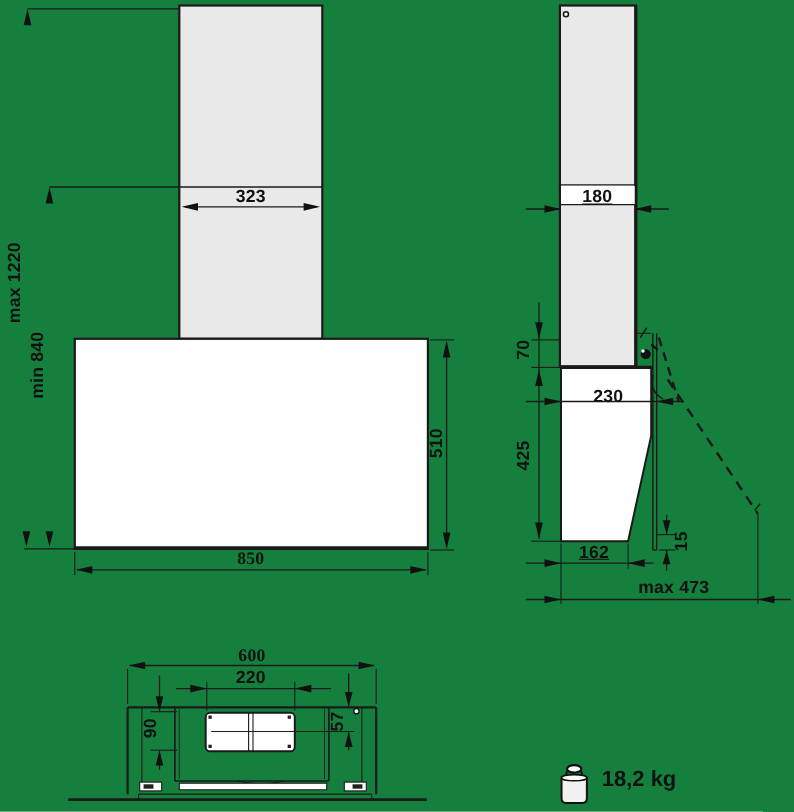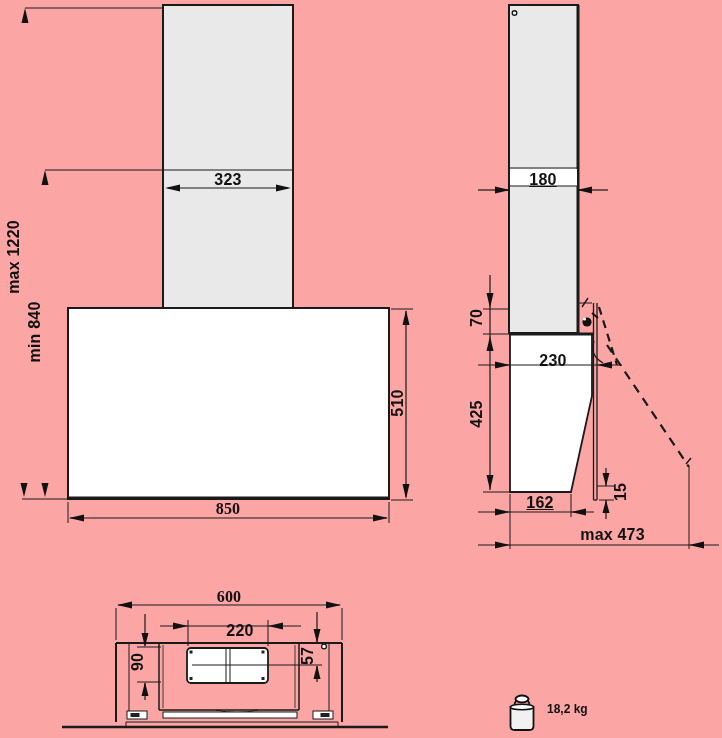--- a/index.html
+++ b/index.html
@@ -1,21 +1,21 @@
 <!DOCTYPE html>
 <html><head>
 <meta charset="utf-8">
 <style>
   html,body{margin:0;padding:0;background:#fff;}
-  #stage{position:relative;width:722px;height:738px;background:#fca5a5;overflow:hidden;
+  #stage{position:relative;width:722px;height:738px;background:#15803d;overflow:hidden;
          font-family:"Liberation Sans",sans-serif;}
   .dim{position:absolute;transform:translate(-50%,-50%);font-weight:bold;font-size:16px;
        color:#111;white-space:nowrap;letter-spacing:.2px;line-height:1;}
   .dim.rot{transform:translate(-50%,-50%) rotate(-90deg);}
-  .wt{position:absolute;transform:translate(0,-50%);font-weight:bold;font-size:12px;color:#111;
+  .wt{position:absolute;transform:translate(0,-50%);font-weight:bold;font-size:20px;color:#111;
       white-space:nowrap;}
   svg{position:absolute;left:0;top:0;}
 </style>
 </head>
 <body>
 
 <div id="stage">
 
 <svg width="722" height="738" viewBox="0 0 722 738">
 
@@ -196,19 +196,19 @@
 
 <div class="dim" style="left:543px;top:180px;text-decoration:underline;">180</div>
 <div class="dim rot" style="left:477px;top:318px;">70</div>
 <div class="dim" style="left:553px;top:361px;">230</div>
 <div class="dim rot" style="left:477px;top:414px;">425</div>
 <div class="dim" style="left:540px;top:503px;text-decoration:underline;">162</div>
 <div class="dim rot" style="left:621px;top:492px;">15</div>
 <div class="dim" style="left:597px;top:535px;padding-left:31px;">max 473</div>
 
 <div class="dim" style="left:229px;top:597px;font-family:Liberation Serif, serif;">600</div>
-<div class="dim" style="left:240px;top:617px;margin-top:14px;">220</div>
+<div class="dim" style="left:228px;top:617px;">220</div>
 <div class="dim rot" style="left:138px;top:662px;">90</div>
 <div class="dim rot" style="left:308px;top:656px;">57</div>
 
 <div class="wt" style="left:547px;top:709px;">18,2 kg</div>
 
 </div>
 
 </body></html>

